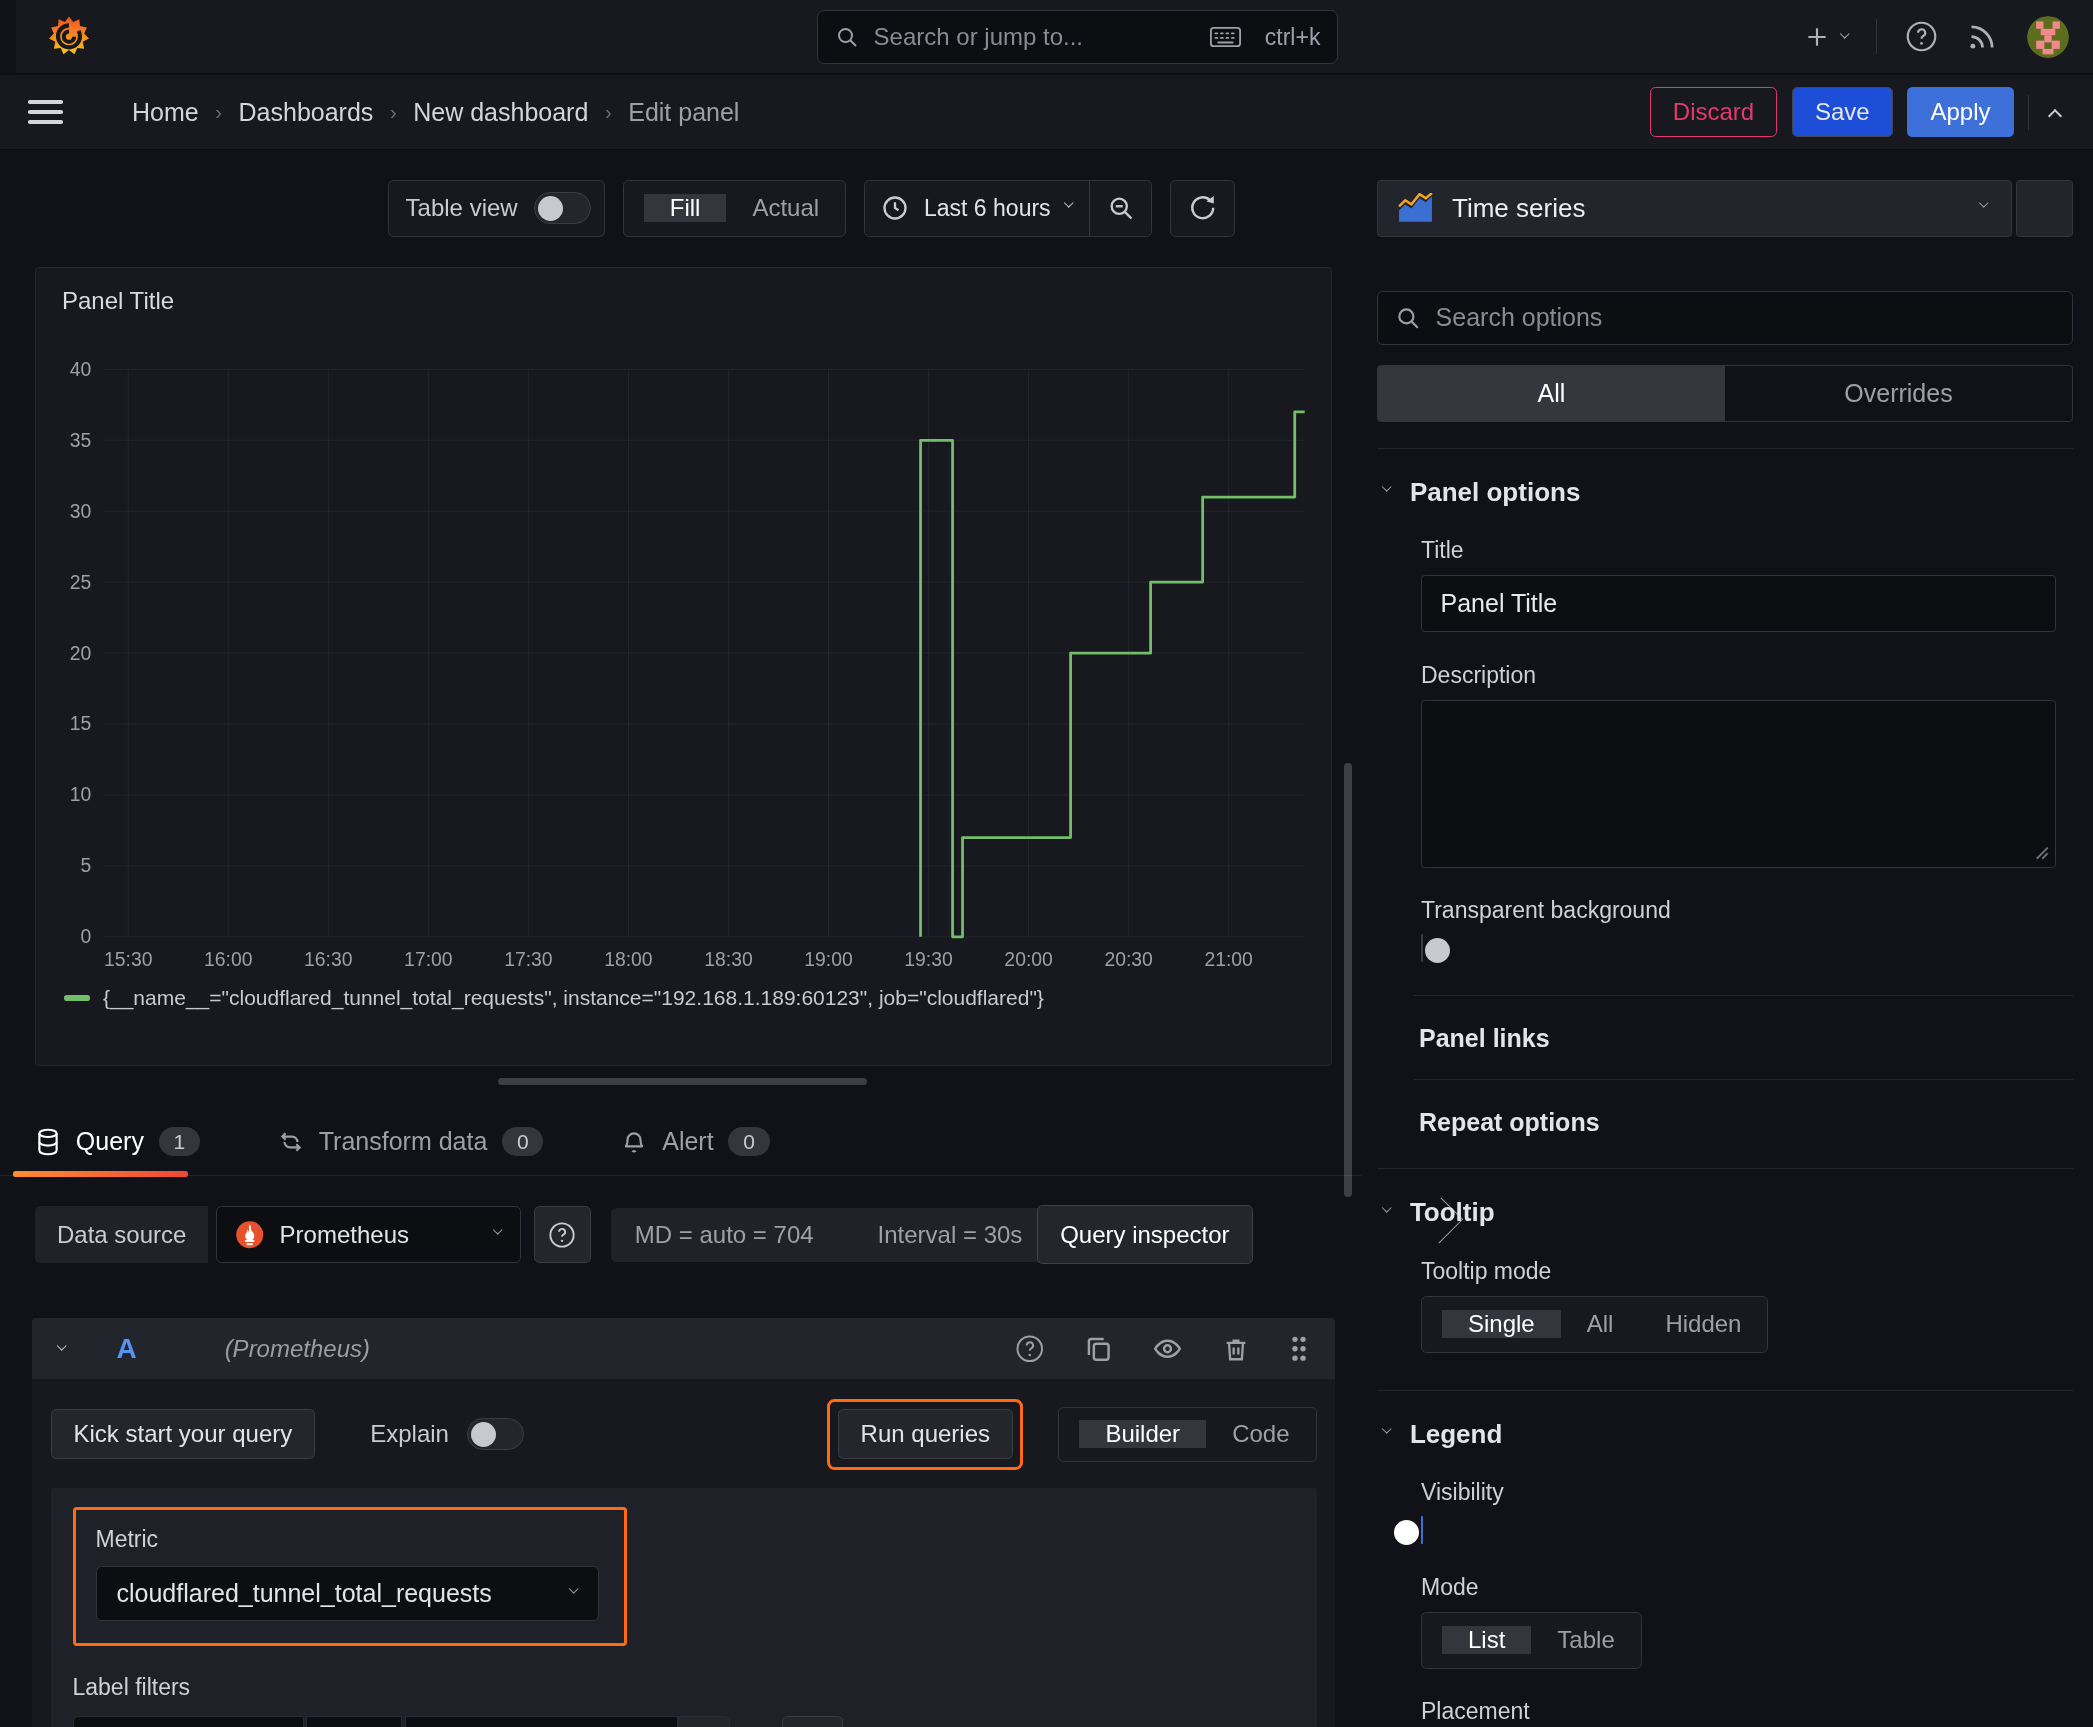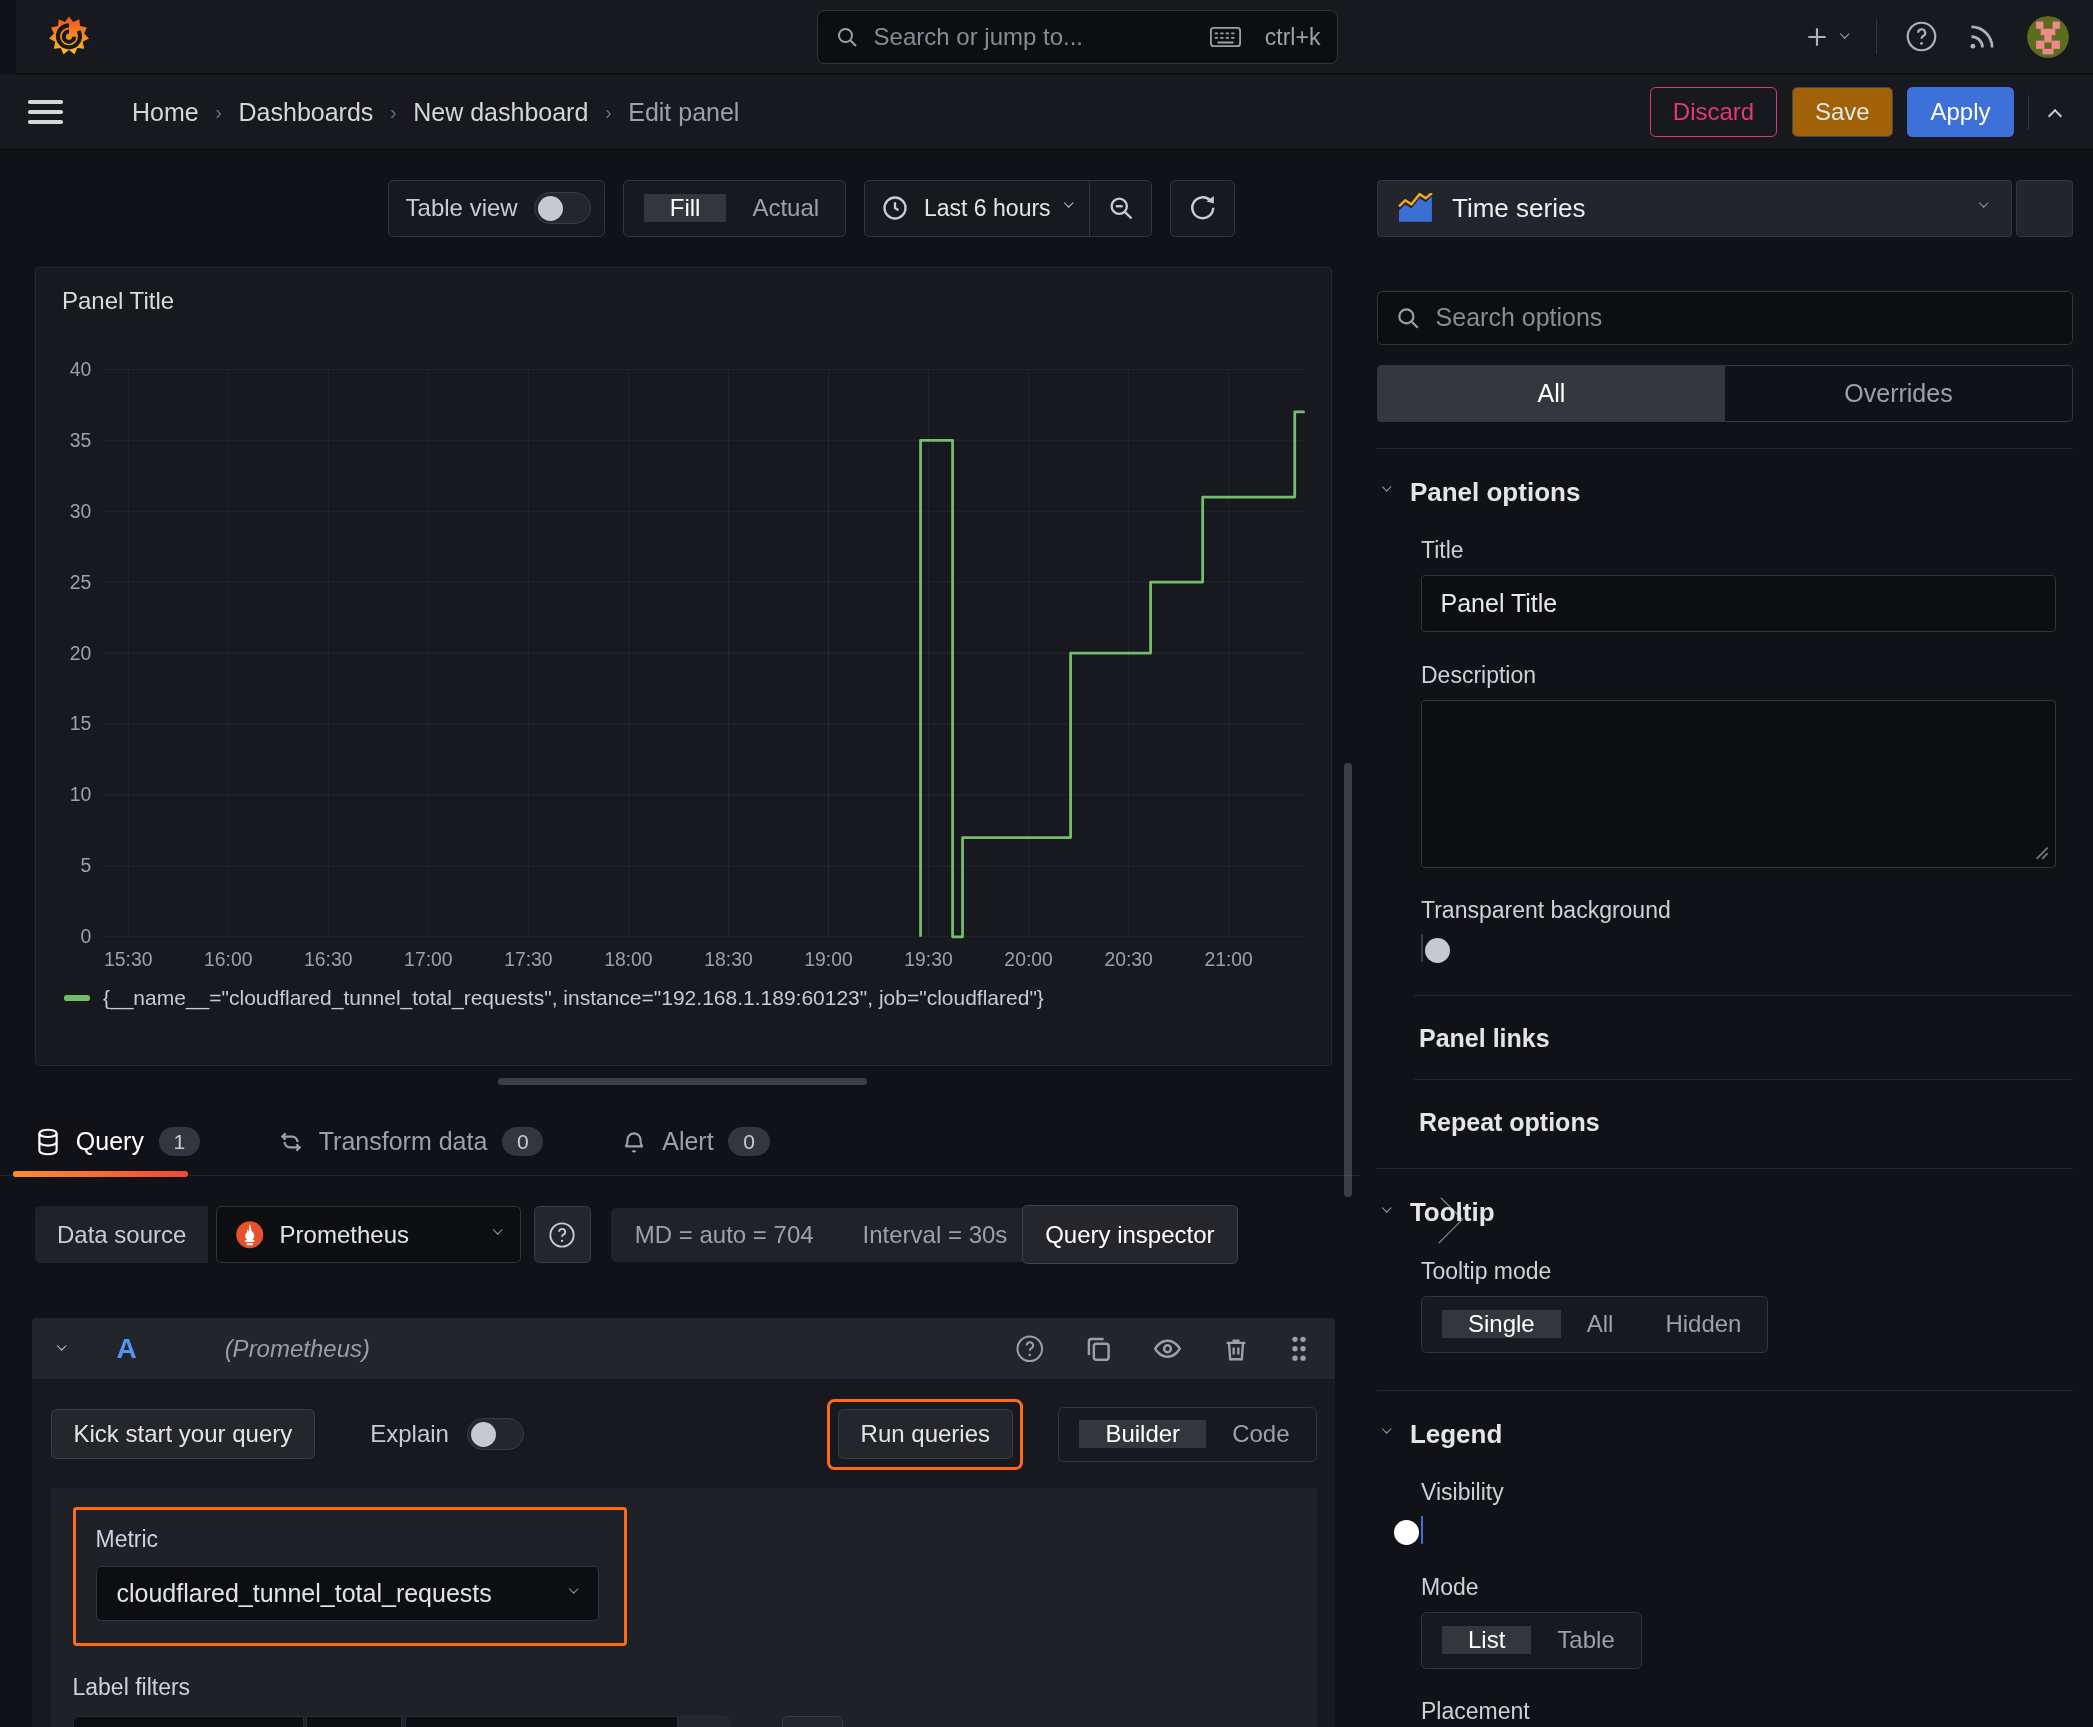--- a/index.html
+++ b/index.html
@@ -25,21 +25,21 @@
           display:flex;align-items:center;padding:0 28px;border-bottom:0.9px solid #0b0c0e;}
   .burger{width:35px;display:flex;flex-direction:column;gap:6.5px;margin-right:33px;cursor:pointer;}
   .burger i{height:3.7px;background:#d5d6da;border-radius:1.8px;display:block;}
   .crumbs{display:flex;align-items:center;gap:16.6px;font-size:25px;color:#d5d6da;margin-left:36px;}
   .crumb-sep{color:#6e7076;font-size:20px;}
   .crumb-last{color:#9da0a8;}
   .nav-right{margin-left:auto;display:flex;align-items:center;gap:14.8px;}
   .btn{display:inline-flex;align-items:center;justify-content:center;border-radius:5.5px;
        font-size:24px;height:50px;padding:0 22px;border:0.9px solid transparent;cursor:pointer;white-space:nowrap;}
   .btn-discard{color:#e5396f;border-color:#e5396f;background:transparent;}
-  .btn-save{background:#a16207;border-color:#45474e;color:#e6e7ea;text-align:right;}
+  .btn-save{background:#1d4ed8;border-color:#45474e;color:#e6e7ea;text-align:right;}
   .btn-apply{background:#3d71d9;color:#fff;}
 
   
   .content{position:absolute;left:0;top:150px;right:0;bottom:0;}
   .left{position:absolute;left:0;top:0;width:1361px;bottom:0;}
 
   .panel-toolbar{position:absolute;left:388px;top:29.5px;display:flex;gap:17.5px;height:57px;}
   .tool-group{display:flex;align-items:center;border:0.9px solid #33353c;border-radius:5.5px;background:#17191e;height:57px;}
   .tool-group .lbl{padding:0 16.6px;color:#c9cbd1;font-size:24px;}
   .seg{display:inline-flex;align-items:center;border:0.9px solid #33353c;border-radius:5.5px;background:#17191e;overflow:hidden;padding-left:20px;}
@@ -75,21 +75,21 @@
                  background:linear-gradient(90deg,#ff8c2e,#ef4738);}
 
   
   .ds-row{position:absolute;left:35px;top:1055px;display:flex;align-items:center;height:59px;}
   .ds-label{background:#1f2227;color:#c9cbd1;height:57px;display:flex;align-items:center;padding:0 22px;
             border-radius:5.5px 0 0 5.5px;font-size:24px;}
   .select{background:#0d0e12;border:0.9px solid #33353c;border-radius:5.5px;height:57px;display:flex;
           align-items:center;gap:14.8px;padding:0 18.5px;color:#e3e4e8;font-size:24px;cursor:pointer;}
   .sq-btn{width:57px;height:57px;background:#24262c;border:0.9px solid #3a3d44;border-radius:5.5px;
           display:flex;align-items:center;justify-content:center;color:#c9cbd1;margin-left:13px;cursor:pointer;}
-  .stats-chip{background:#1f2227;border-radius:5.5px;height:54px;display:flex;align-items:center;gap:49px;
+  .stats-chip{background:#1f2227;border-radius:5.5px;height:54px;display:flex;align-items:center;gap:64px;
               color:#9da0a8;font-size:24px;padding:0 24px;margin-left:20px;}
   .btn-inspector{margin-left:-9.2px;height:59px;background:#24262c;border:0.9px solid #3f424b;color:#fff;}
 
   
   .query-card{position:absolute;left:32px;top:1168px;width:1303px;height:559px;background:#17191e;border-radius:3.7px;}
   .qhead{height:61px;background:#22252b;border-radius:3.7px 3.7px 0 0;display:flex;align-items:center;padding:0 26px;gap:31px;}
   .refid{color:#5794f2;font-weight:bold;font-size:28px;margin-left:20px;}
   .dshint{color:#9a9da5;font-style:italic;font-size:24px;margin-left:57px;}
   .qhead-icons{margin-left:auto;display:flex;align-items:center;gap:39px;color:#9da0a8;}
   .qbody{padding:20px 18.5px 0 18.5px;}

